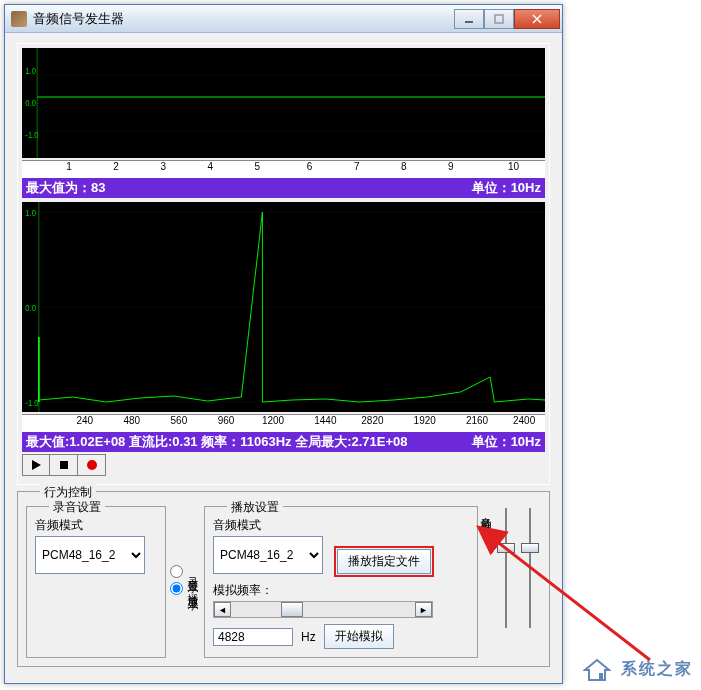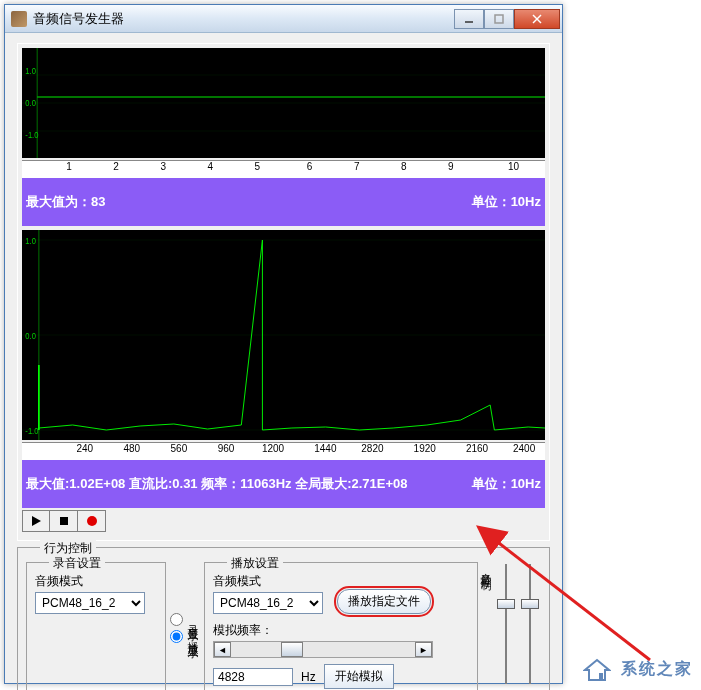--- a/index.html
+++ b/index.html
@@ -78,25 +78,25 @@
   font-size: 11px;
 }
 .axis-x .tick {
   position: absolute;
   top: 0;
   transform: translateX(-50%);
   font-size: 10px;
   color: #000;
 }
 .status {
-  background: #8b5cf6;
+  background: #6d28d9;
   color: #fff;
   font-size: 13px;
   font-weight: bold;
-  padding: 15px 4px;
+  padding: 1px 4px;
   display: flex;
   gap: 8px;
 }
 .status .left { flex: 1; }
 
 .transport {
   display: flex;
   gap: 0;
   margin-top: 2px;
 }
@@ -121,21 +121,21 @@
   left: 22px;
   background: #f0f0f0;
   padding: 0 4px;
   font-size: 12px;
 }
 .row { display: flex; gap: 0; }
 
 .lbl { font-size: 12px; margin-bottom: 2px; display: block; }
 .select {
   font-size: 12px;
-  padding: 2px 2px;
+  padding: 10px 2px;
   border: 1px solid #7a92b0;
   background: #fff;
   width: 110px;
 }
 .input {
   font-size: 12px;
   padding: 1px 4px;
   border: 1px solid #7a92b0;
   background: #fff;
   width: 80px;
@@ -157,21 +157,20 @@
 .btn {
   border: 1px solid #7a92b0;
   background: linear-gradient(to bottom, #fff, #e4ecf5);
   padding: 3px 10px;
   font-size: 12px;
   cursor: pointer;
 }
 .btn.highlight {
   outline: 2px solid #e02020;
   outline-offset: 1px;
-  border-radius: 12px;
 }
 .scrollbar {
   width: 220px;
   height: 17px;
   background: #f0f0f0;
   border: 1px solid #a0a0a0;
   display: flex;
   position: relative;
 }
 .scrollbar .arrow {

